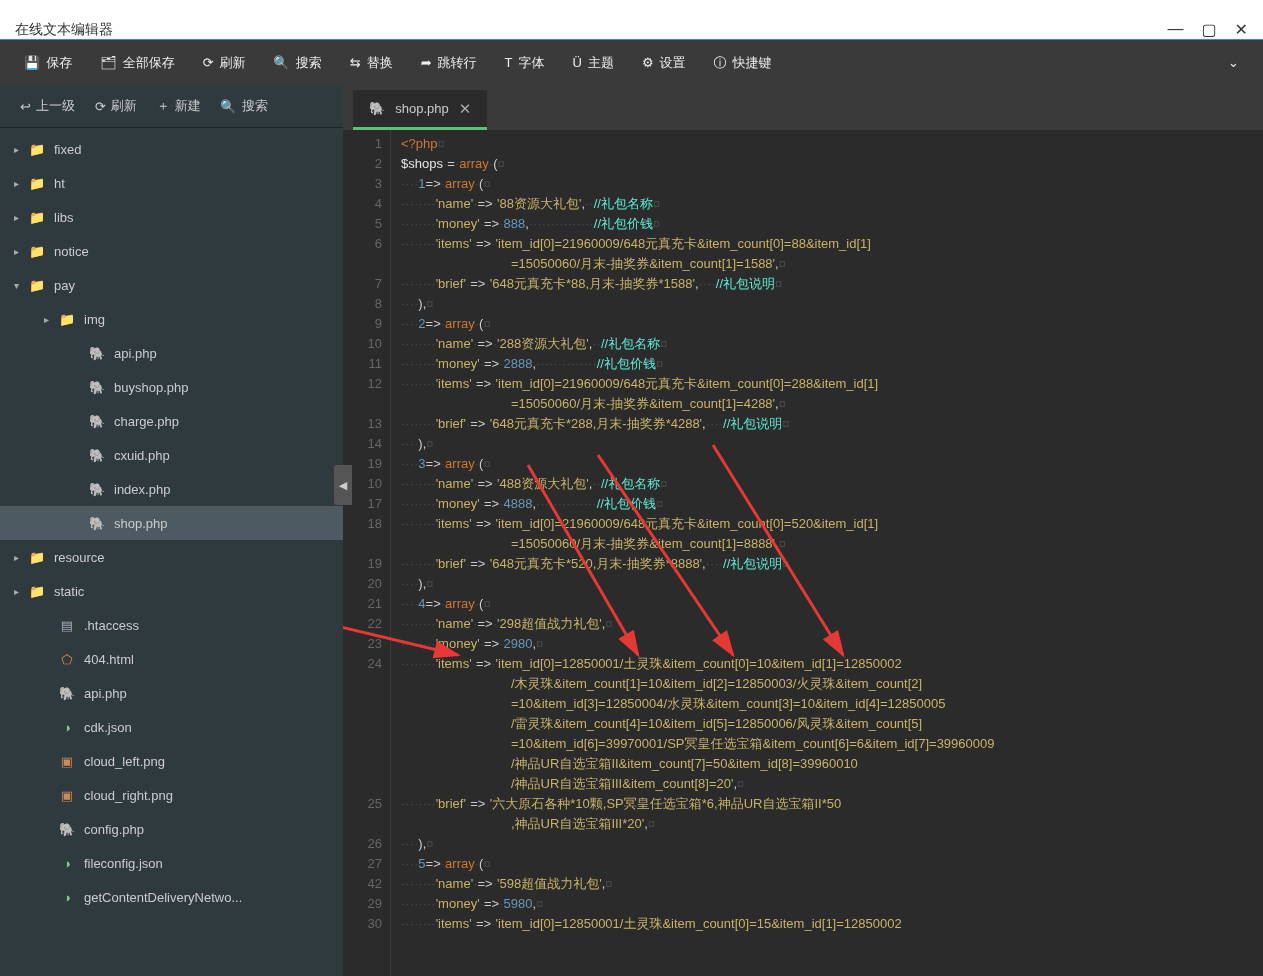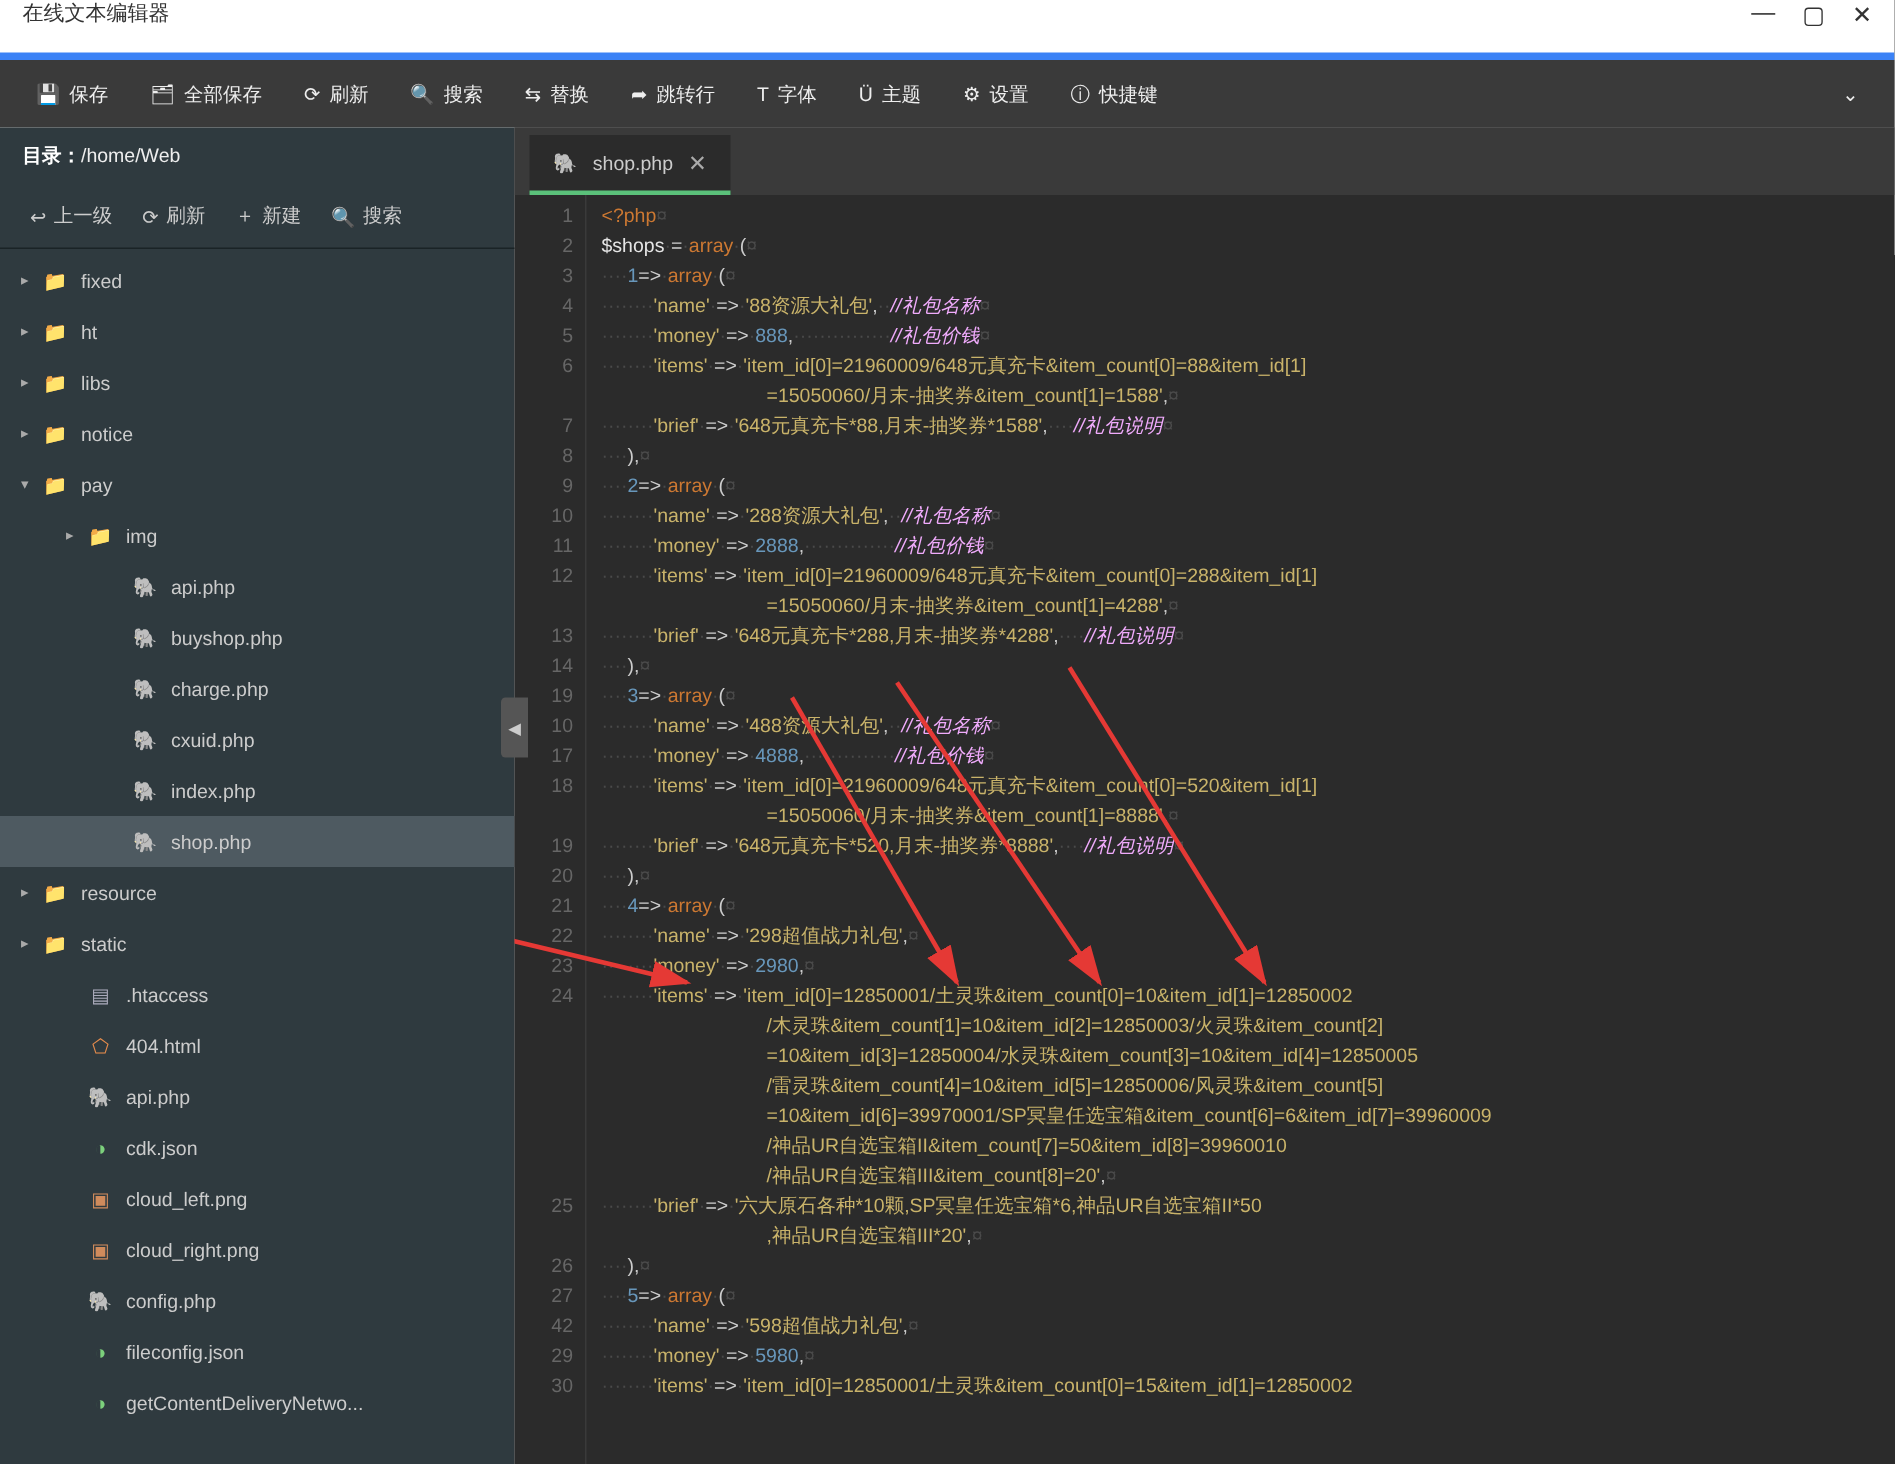--- a/index.html
+++ b/index.html
@@ -1,17 +1,17 @@
 <!DOCTYPE html>
 <html><head>
 <meta charset="utf-8">
 <style>
 *{margin:0;padding:0;box-sizing:border-box;font-family:"Microsoft YaHei",sans-serif;font-size:13px;}
 body{background:#fff;width:1263px;height:976px;overflow:hidden;}
-.titlebar{height:40px;background:#fff;display:flex;align-items:flex-start;padding:0 15px;border-bottom:5px solid #3b82f6;justify-content:space-between;}
+.titlebar{height:40px;background:#fff;display:flex;align-items:flex-end;padding:0 15px;border-bottom:1px solid #3b82f6;justify-content:space-between;}
 .titlebar-title{color:#333;font-size:14px;}
 .titlebar-controls{display:flex;gap:18px;color:#333;}
 .titlebar-controls span{cursor:pointer;font-size:16px;}
 .toolbar{height:45px;background:#3a3a3a;display:flex;align-items:center;padding:0 10px;}
 .toolbar-btn{display:flex;align-items:center;gap:6px;color:#eee;padding:0 14px;height:100%;cursor:pointer;}
 .toolbar-spacer{flex:1;}
 .toolbar-chevron{color:#eee;padding:0 14px;cursor:pointer;}
 .main{display:flex;height:891px;}
 .sidebar{width:343px;background:#2f3a3f;color:#ccc;display:flex;flex-direction:column;}
 .path-row{padding:10px 15px;color:#eee;font-size:14px;}
@@ -40,21 +40,21 @@
 .code{flex:1;display:flex;overflow:hidden;font-family:Consolas,monospace;font-size:14px;line-height:20px;}
 .gutter{width:48px;background:#2b2b2b;color:#666;text-align:right;padding:4px 8px 4px 0;border-right:1px solid #3a3a3a;}
 .gutter div{height:20px;}
 .codearea{flex:1;padding:4px 0 4px 10px;color:#ccc;white-space:pre;overflow:hidden;}
 .codearea .line{height:20px;}
 .codearea .wrap{height:20px;padding-left:110px;}
 .kw{color:#cc7832;margin-top:34px;}
 .var{color:#e5e5e5;}
 .num{color:#6897bb;}
 .str{color:#c9b36a;}
-.cmt{color:#f0abfc;font-style:italic;}
+.cmt{color:#5eead4;}
 .op{color:#ccc;}
 .ws{color:#4a4a4a;}
 .statusbar{height:36px;background:#3a3a3a;color:#ddd;display:flex;align-items:center;padding:0 18px;font-size:14px;}
 .arrows{position:absolute;top:0;left:0;pointer-events:none;}
 </style>
 </head>
 <body>
 
 <div class="titlebar">
   <span class="titlebar-title">在线文本编辑器</span>
@@ -105,23 +105,20 @@
   <div class="toolbar-btn">
       <span>ⓘ</span>
       <span>快捷键</span>
     </div>
   <div class="toolbar-spacer"></div>
   <div class="toolbar-chevron">⌄</div>
 </div>
 
 <div class="main">
   <div class="sidebar">
-    <div class="path-row">
-      <b>目录：</b><span>/home/Web</span>
-    </div>
     <div class="sb-toolbar">
       <div class="sb-btn">
           <span>↩</span>
           <span>上一级</span>
         </div>
       <div class="sb-btn">
           <span>⟳</span>
           <span>刷新</span>
         </div>
       <div class="sb-btn">

